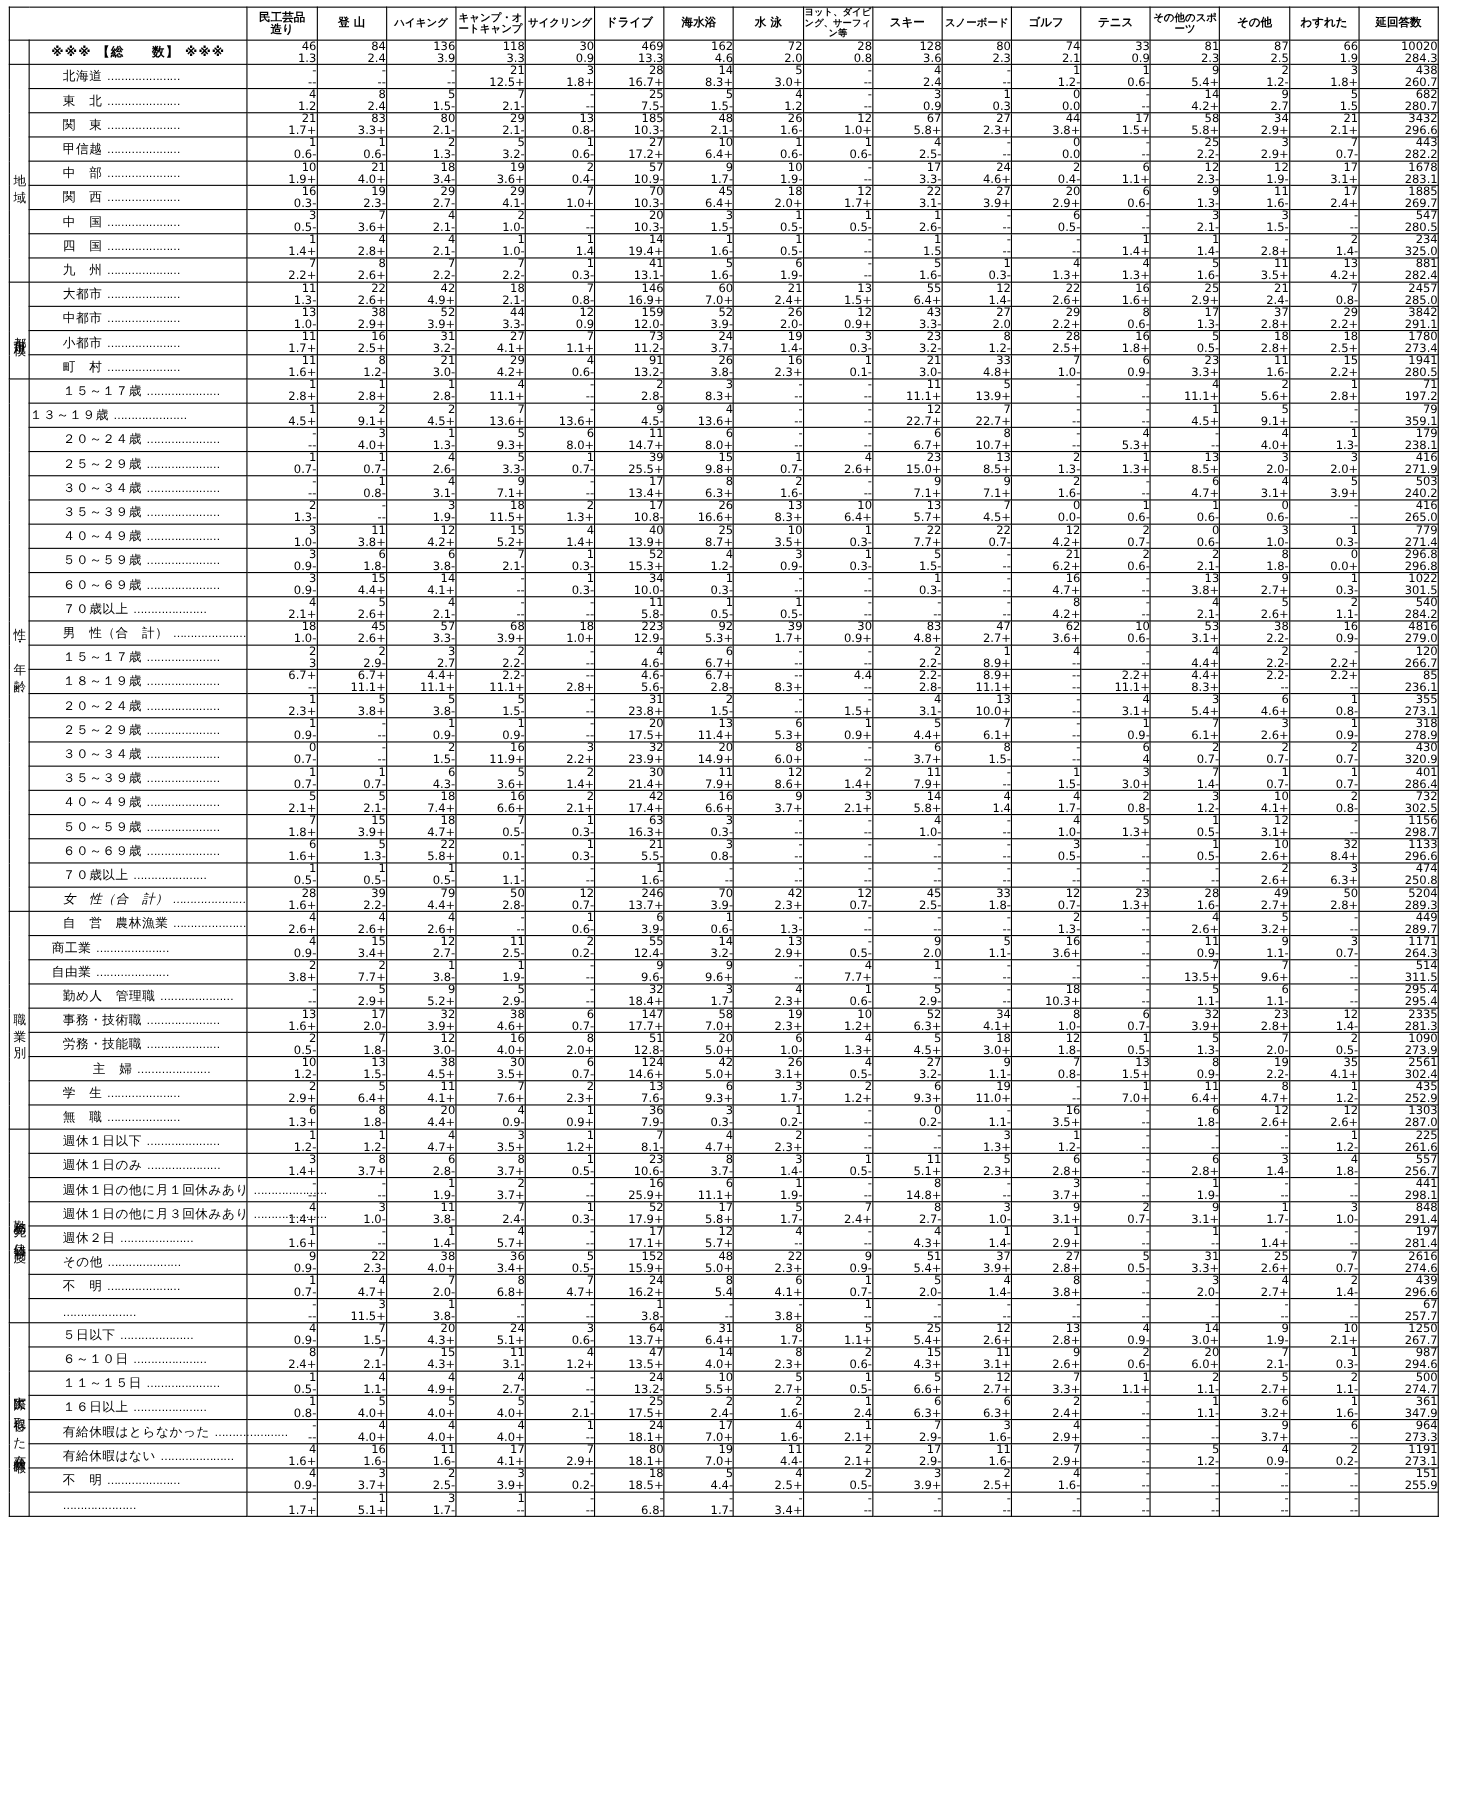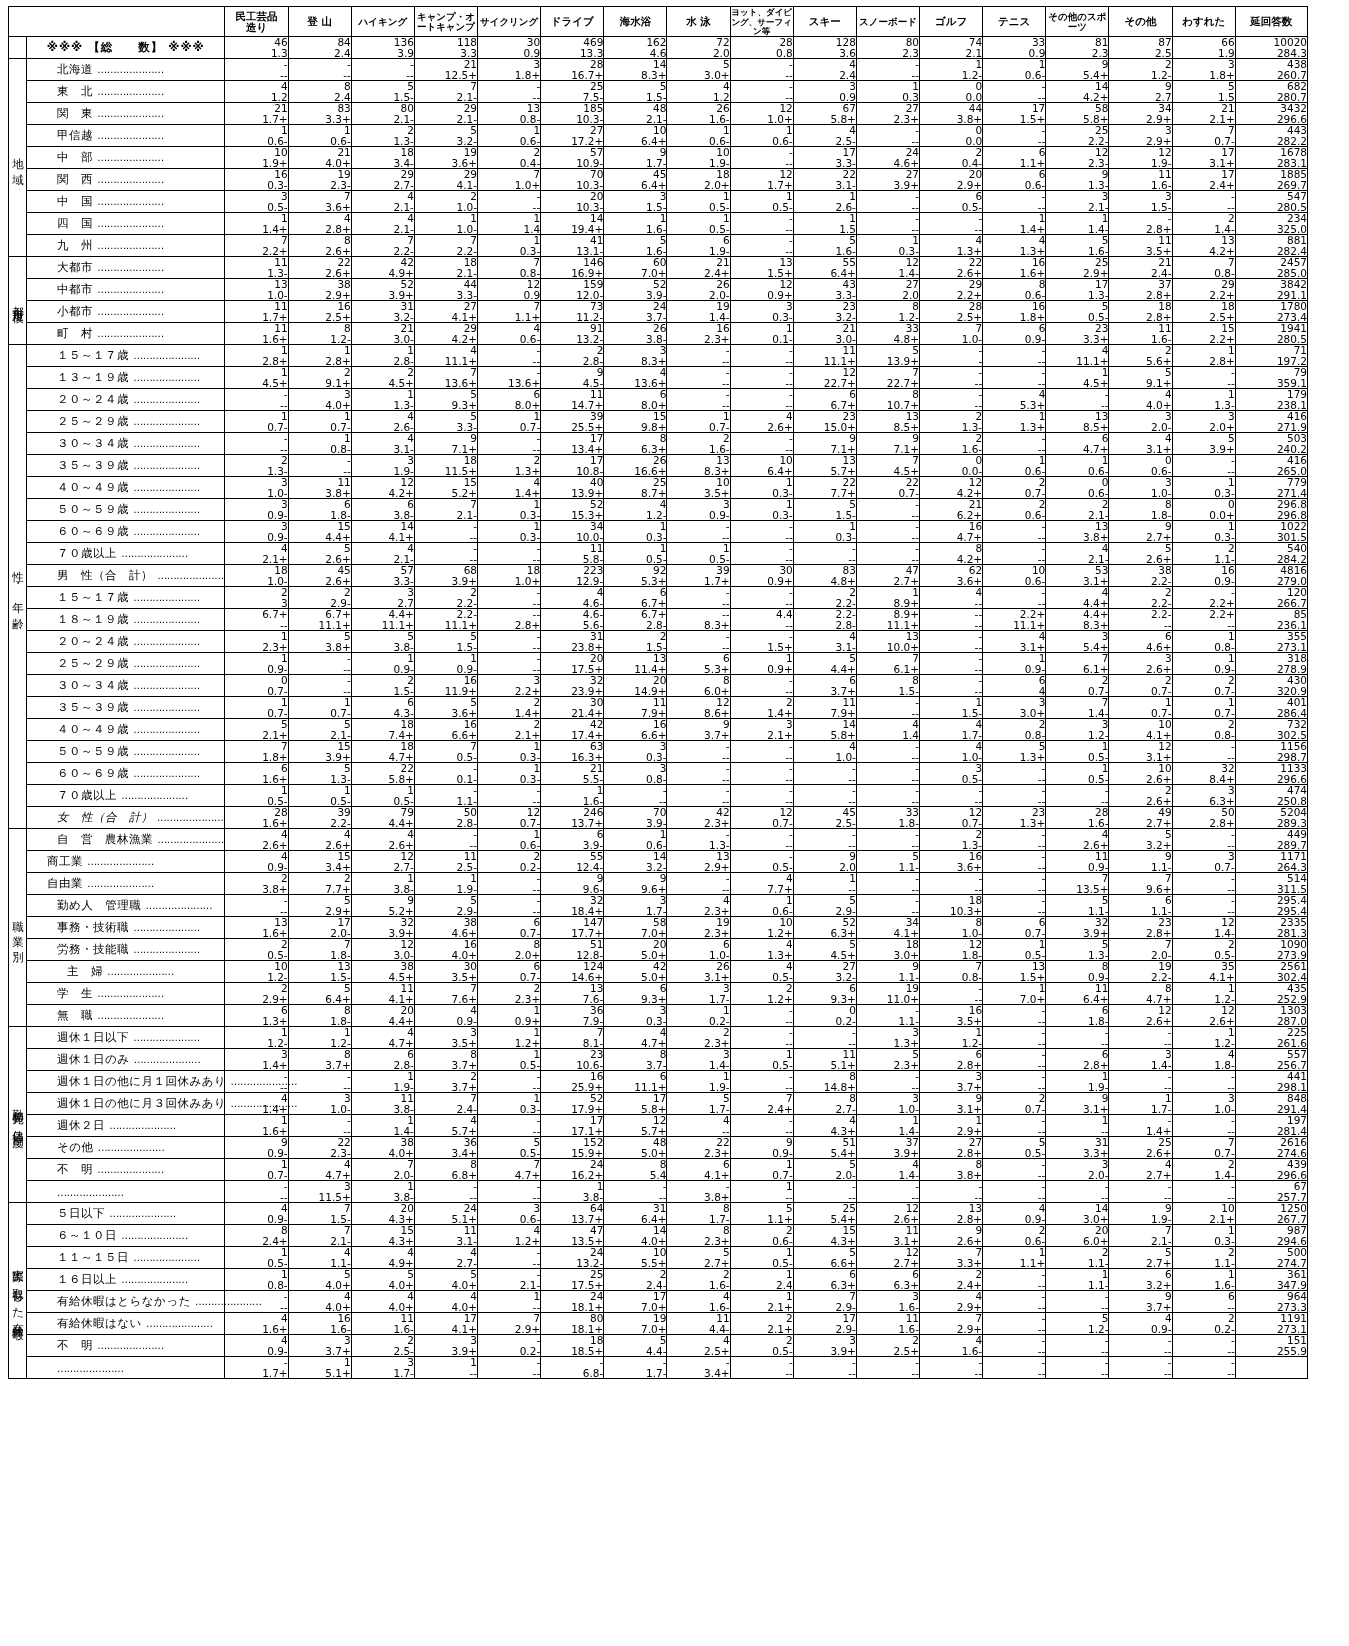--- a/index.html
+++ b/index.html
@@ -1137,21 +1137,21 @@
           <td class="num cell">
             <span class="a">1</span>
             <span class="b">2.8+</span>
           </td>
           <td class="num cell">
             <span class="a">71</span>
             <span class="b">197.2</span>
           </td>
         </tr>
         <tr>
-          <td class="lbl cell" style="padding-left: 30px;"><span>１３～１９歳</span> <span class="dots">…………………</span></td>
+          <td class="lbl cell" style=""><span>１３～１９歳</span> <span class="dots">…………………</span></td>
           <td class="num cell">
             <span class="a">1</span>
             <span class="b">4.5+</span>
           </td>
           <td class="num cell">
             <span class="a">2</span>
             <span class="b">9.1+</span>
           </td>
           <td class="num cell">
             <span class="a">2</span>
@@ -3055,21 +3055,21 @@
           <td class="num cell">
             <span class="a">2</span>
             <span class="b">0.5-</span>
           </td>
           <td class="num cell">
             <span class="a">1090</span>
             <span class="b">273.9</span>
           </td>
         </tr>
         <tr>
-          <td class="lbl cell" style="padding-left: 40px;"><span>主　婦</span> <span class="dots">…………………</span></td>
+          <td class="lbl cell" style="padding-left: 24px; text-align: center;"><span>主　婦</span> <span class="dots">…………………</span></td>
           <td class="num cell">
             <span class="a">10</span>
             <span class="b">1.2-</span>
           </td>
           <td class="num cell">
             <span class="a">13</span>
             <span class="b">1.5-</span>
           </td>
           <td class="num cell">
             <span class="a">38</span>

